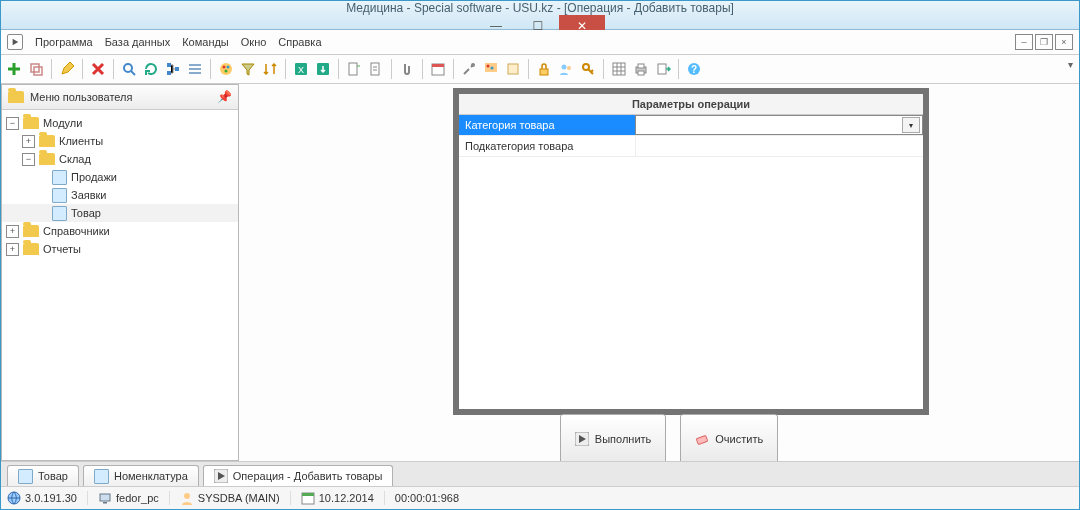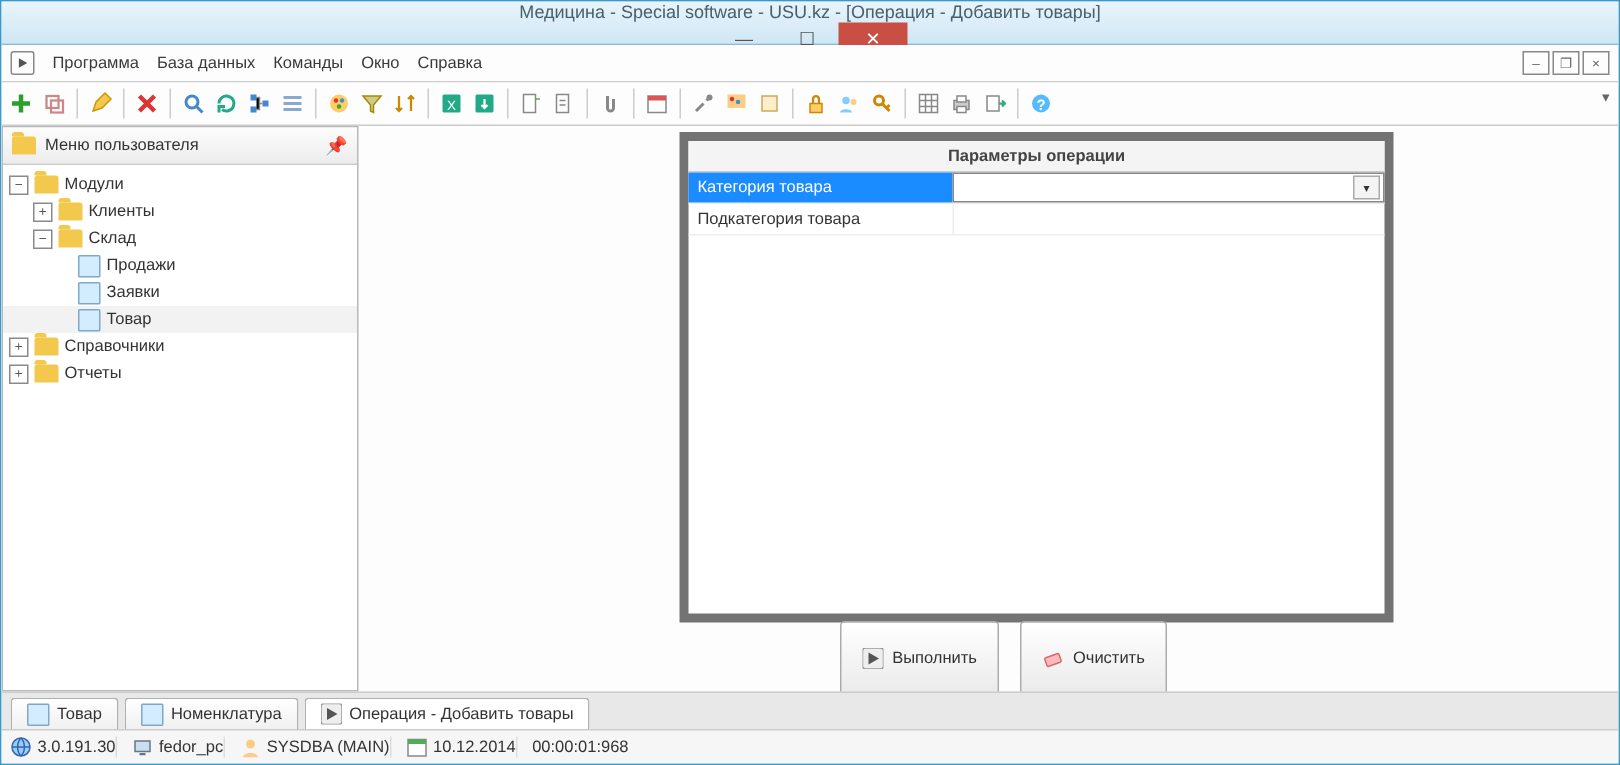--- a/index.html
+++ b/index.html
@@ -49,21 +49,21 @@
   .dropdown-arrow{position:absolute;right:2px;top:1px;bottom:1px;width:16px;border:1px solid #aaa;display:flex;align-items:center;justify-content:center;font-size:8px;background:#f4f4f4;}
   .action-bar{height:36px;display:flex;align-items:center;justify-content:center;gap:14px;margin-top:6px;}
   .btn{height:24px;padding:12px 14px;border:1px solid #aaa;background:linear-gradient(#fff,#eaeaea);border-radius:3px;display:flex;align-items:center;gap:6px;cursor:pointer;}
   .btn .ic{width:14px;height:14px;}
   
   .bottom-tabs{height:24px;background:#e8e8e8;border-top:1px solid #ccc;display:flex;align-items:flex-end;padding:0 6px;gap:4px;}
   .tab{height:20px;padding:0 10px;border:1px solid #b0b0b0;border-bottom:none;background:linear-gradient(#fff,#f0f0f0);border-radius:3px 3px 0 0;display:flex;align-items:center;gap:5px;}
   .tab.active{background:#fff;}
   
   .statusbar{height:22px;background:#f6f6f6;border-top:1px solid #ccc;display:flex;align-items:center;padding:0 6px;gap:10px;}
-  .statusbar .seg{display:flex;align-items:center;gap:4px;border-right:1px solid #ddd;}
+  .statusbar .seg{display:flex;align-items:center;gap:4px;border-right:1px solid #ddd;padding-right:10px;}
   .ic-sm{width:14px;height:14px;}
   svg{display:block;}
 </style>
 </head>
 <body>
 
 <div class="titlebar">
   <div class="app-icon"></div>
   <div class="title">Медицина - Special software - USU.kz - [Операция - Добавить товары]</div>
   <div class="win-btns">

